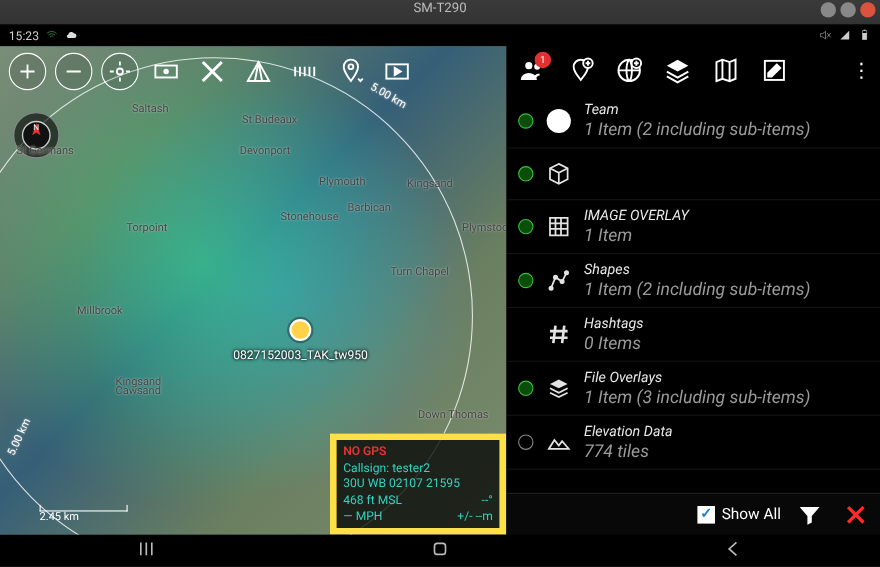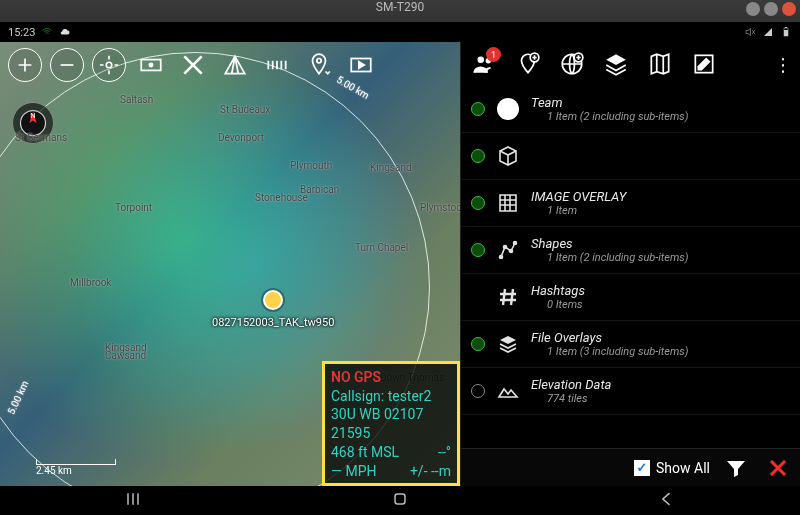--- a/index.html
+++ b/index.html
@@ -44,21 +44,21 @@
   .compass { position:absolute; top:60px; left:12px; width:42px; height:42px; border-radius:21px; background:rgba(0,0,0,0.6); border:1px solid #888; display:flex; align-items:center; justify-content:center;}
   .compass svg{width:30px;height:30px;}
 
   .marker { position:absolute; left:212px; top:248px; display:flex; flex-direction:column; align-items:center; }
   .marker .pin { width:20px; height:20px; border-radius:10px; background:#ffd24a; border:2px solid #fff; box-shadow:0 0 0 2px rgba(0,0,0,.3);}
   .marker .mlabel { margin-top:6px; font-size:11px; color:#fff; text-shadow:0 0 3px #000, 0 0 3px #000; }
 
   .scalebar { position:absolute; bottom:10px; left:36px; color:#fff; font-size:10px; }
   .scalebar .line{ width:80px; height:6px; border:1px solid #fff; border-top:none; }
 
-  .statusbox { position:absolute; right:0; bottom:0; width:138px; background:rgba(0,0,0,0.75); border:3px solid #fde047; padding:4px 6px 2px; font-size:14px; line-height:1.35; }
+  .statusbox { position:absolute; right:0; bottom:0; width:160px; background:rgba(0,0,0,0.75); border:6px solid #fde047; padding:4px 6px 2px; font-size:11px; line-height:1.35; }
   .statusbox .nogps{ color:#e63333; font-weight:600;}
   .statusbox .l{ color:#35d0c0;}
   .statusbox .r{ float:right; color:#35d0c0;}
 
   
   .side-toolbar { height:44px; display:flex; align-items:center; gap:6px; padding:0 4px;}
   .st-btn { width:38px; height:38px; display:flex; align-items:center; justify-content:center; color:#fff; position:relative;}
   .st-btn svg{ width:26px; height:26px; stroke:#fff; fill:none; stroke-width:1.6;}
   .badge { position:absolute; top:2px; right:2px; width:15px;height:15px; border-radius:8px; background:#e03030; color:#fff; font-size:9px; display:flex;align-items:center;justify-content:center;}
   .st-spacer{flex:1;}
@@ -74,21 +74,21 @@
 
   .ov-list { flex:1; overflow:hidden; background:#000;}
   .ov-item { display:flex; align-items:center; gap:10px; padding:7px 10px; border-bottom:1px solid #141414; color:#dcdcdc; font-size:12.5px; position:relative;}
   .ov-dot { width:14px;height:14px; border-radius:7px; border:1.5px solid #3bbd3b; background:#0b4d0b; flex:none;}
   .ov-dot.off { border:1.5px solid #888; background:transparent;}
   .ov-icon { width:26px;height:26px; display:flex; align-items:center; justify-content:center; flex:none;}
   .ov-icon svg{ width:24px;height:24px; stroke:#e3e3e3; fill:none; stroke-width:1.6;}
   .ov-icon .circle-white{ width:22px;height:22px;border-radius:11px;background:#fff;}
   .ov-text { flex:1; min-width:0;font-style:italic;}
   .ov-text .t{ color:#e8e8e8; font-size:13px;}
-  .ov-text .s{ color:#9a9a9a; font-size:11px;margin-left:16px;}
+  .ov-text .s{ color:#9a9a9a; font-size:16px;}
   .ov-end { width:32px;height:32px; flex:none;}
   .red-dot{ width:30px;height:30px; border-radius:15px; background:#ff1a1a; }
 
   .side-footer { height:38px; background:#080808; display:flex; align-items:center; justify-content:flex-end; gap:10px; padding:0 6px; border-top:1px solid #222;}
   .chk { display:flex; align-items:center; gap:6px; color:#fff; font-size:14px;}
   .chk .box{ width:16px;height:16px; background:#fff; color:#1e7dd6; font-size:13px; line-height:16px; text-align:center; font-weight:700;}
   .sf-btn { width:32px;height:32px; display:flex;align-items:center;justify-content:center;}
   .sf-btn svg{ width:24px;height:24px;}
 
   
@@ -200,21 +200,21 @@
       <svg viewBox="0 0 24 24">
           <circle cx="12" cy="12" r="10" stroke="#ccc" fill="#111"></circle>
           <path d="M12 3l3 9-3-2-3 2z" fill="#e33"></path>
           <text x="12" y="8" font-size="6" text-anchor="middle" fill="#fff">N</text>
         </svg>
     </div>
 
     <div class="map-overlay-labels">
       <span class="map-label" style="left:218px; top:90px;">Devonport</span>
       <span class="map-label" style="left:290px; top:118px;">Plymouth</span>
-      <span class="map-label" style="left:300px; top:142px;">Barbican</span>
+      <span class="map-label" style="left:316px; top:142px;">Barbican</span>
       <span class="map-label" style="left:370px; top:120px;">Kingsand</span>
       <span class="map-label" style="left:115px; top:160px;">Torpoint</span>
       <span class="map-label" style="left:70px; top:235px;">Millbrook</span>
       <span class="map-label" style="left:105px; top:300px;">Kingsand</span>
       <span class="map-label" style="left:105px; top:308px;">Cawsand</span>
       <span class="map-label" style="left:355px; top:200px;">Turn Chapel</span>
       <span class="map-label" style="left:380px; top:330px;">Down Thomas</span>
       <span class="map-label" style="left:120px; top:52px;">Saltash</span>
       <span class="map-label" style="left:255px; top:150px;">Stonehouse</span>
       <span class="map-label" style="left:420px; top:160px;">Plymstock</span>

